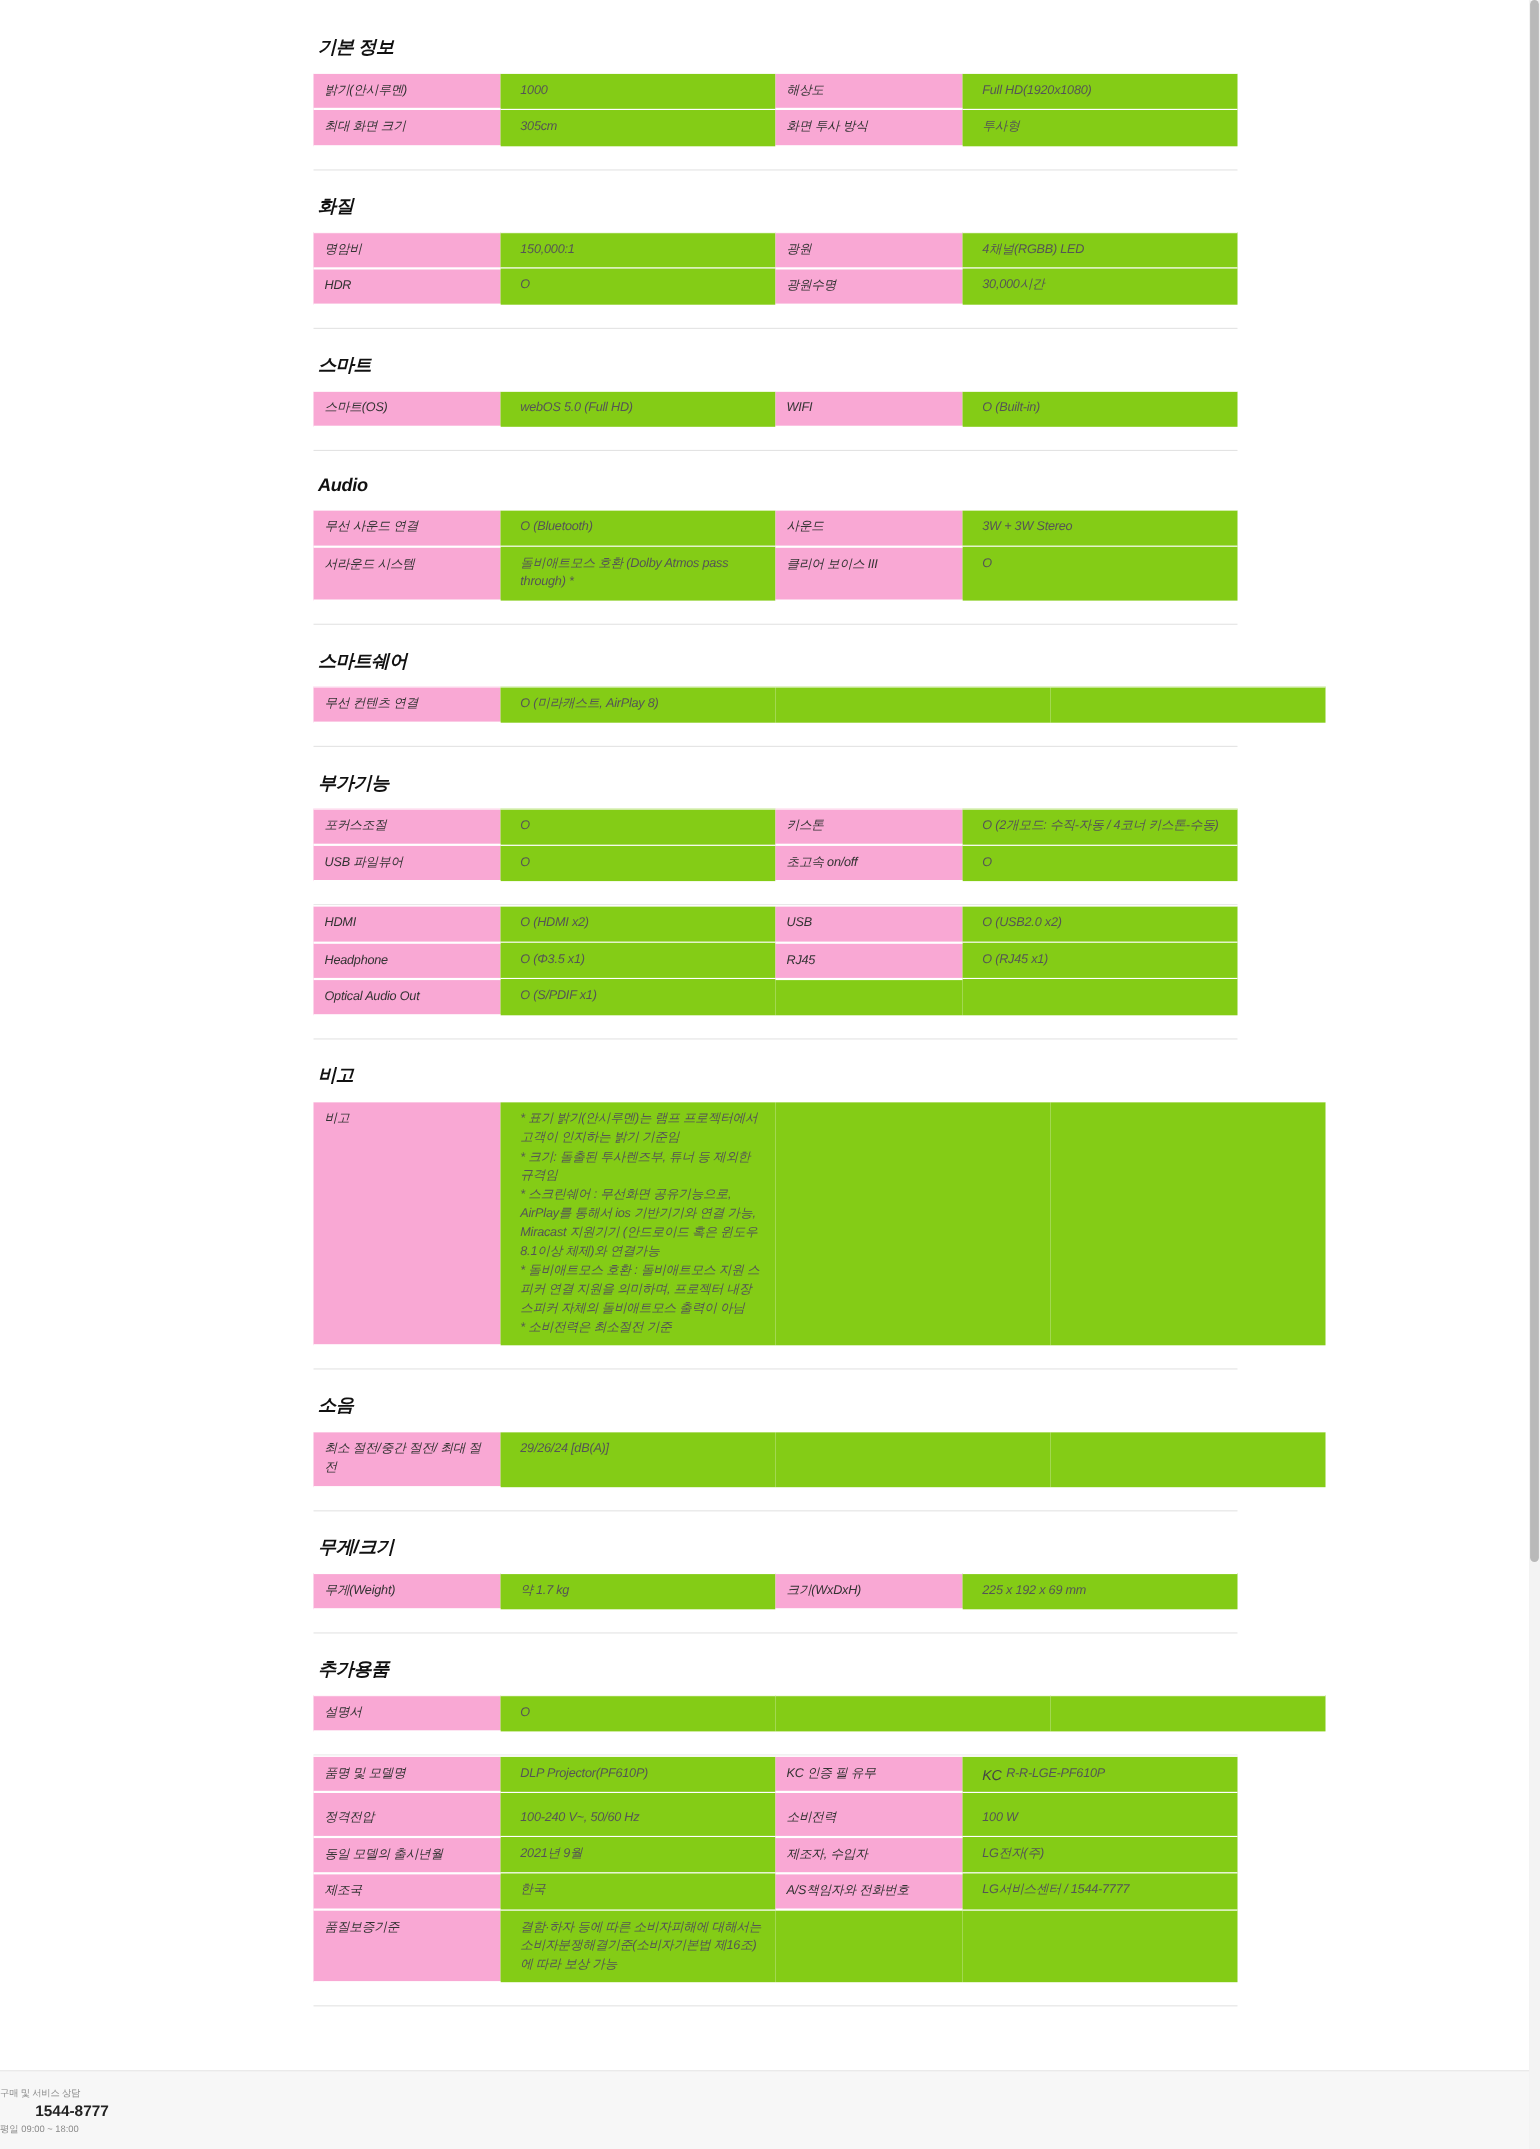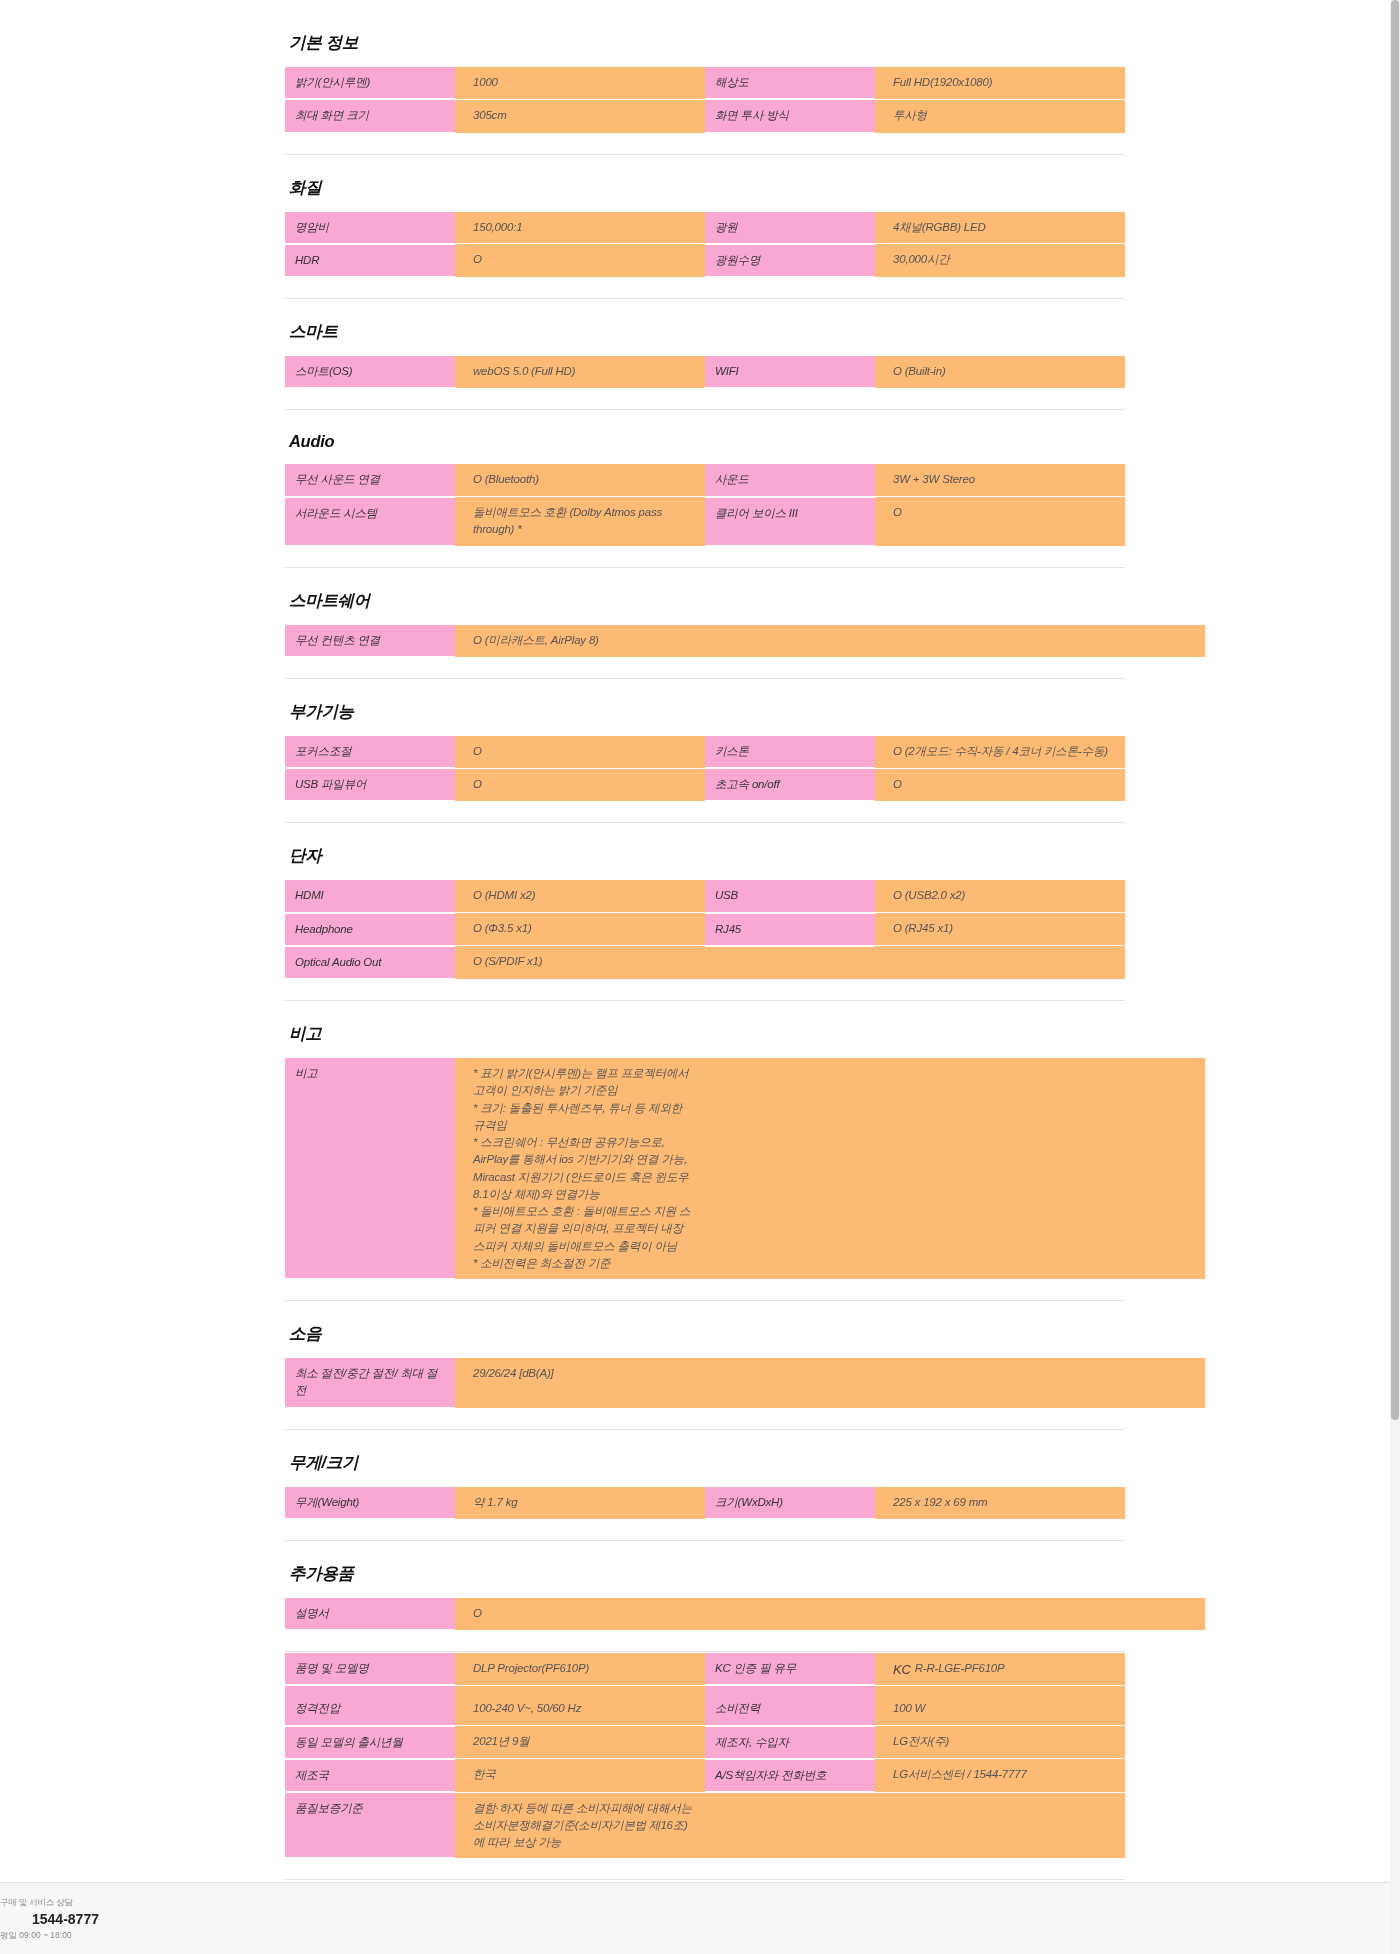--- a/index.html
+++ b/index.html
@@ -65,21 +65,21 @@
     padding: 7px 10px 7px 10px;
     border-top: 1px solid #ffffff;
   }
   .spec-table td.th {
     background: #f9a8d4;
     color: #333;
     width: 170px;
     font-weight: normal;
   }
   .spec-table td.td {
-    background: #fdba74;
+    background: #84cc16;
     color: #555;
     width: 250px;
     padding-left: 18px;
   }
   .spec-table tr td.th { border-bottom: 2px solid #ffffff; }
   .sep {
     height: 1px;
     background: #e3e3e3;
     margin-top: 20px;
     width: 100%;
@@ -243,21 +243,20 @@
           <td class="td">O</td>
           <td class="th">초고속 on/off</td>
           <td class="td">O</td>
         </tr>
       </tbody>
         </table>
       <div class="sep"></div>
     </div>
 
     <div class="section">
-      <div class="section-title">단자</div>
       <table class="spec-table">
         <tbody>
             <tr>
           <td class="th">HDMI</td>
           <td class="td">O (HDMI x2)</td>
           <td class="th">USB</td>
           <td class="td">O (USB2.0 x2)</td>
         </tr>
         <tr>
           <td class="th">Headphone</td>

